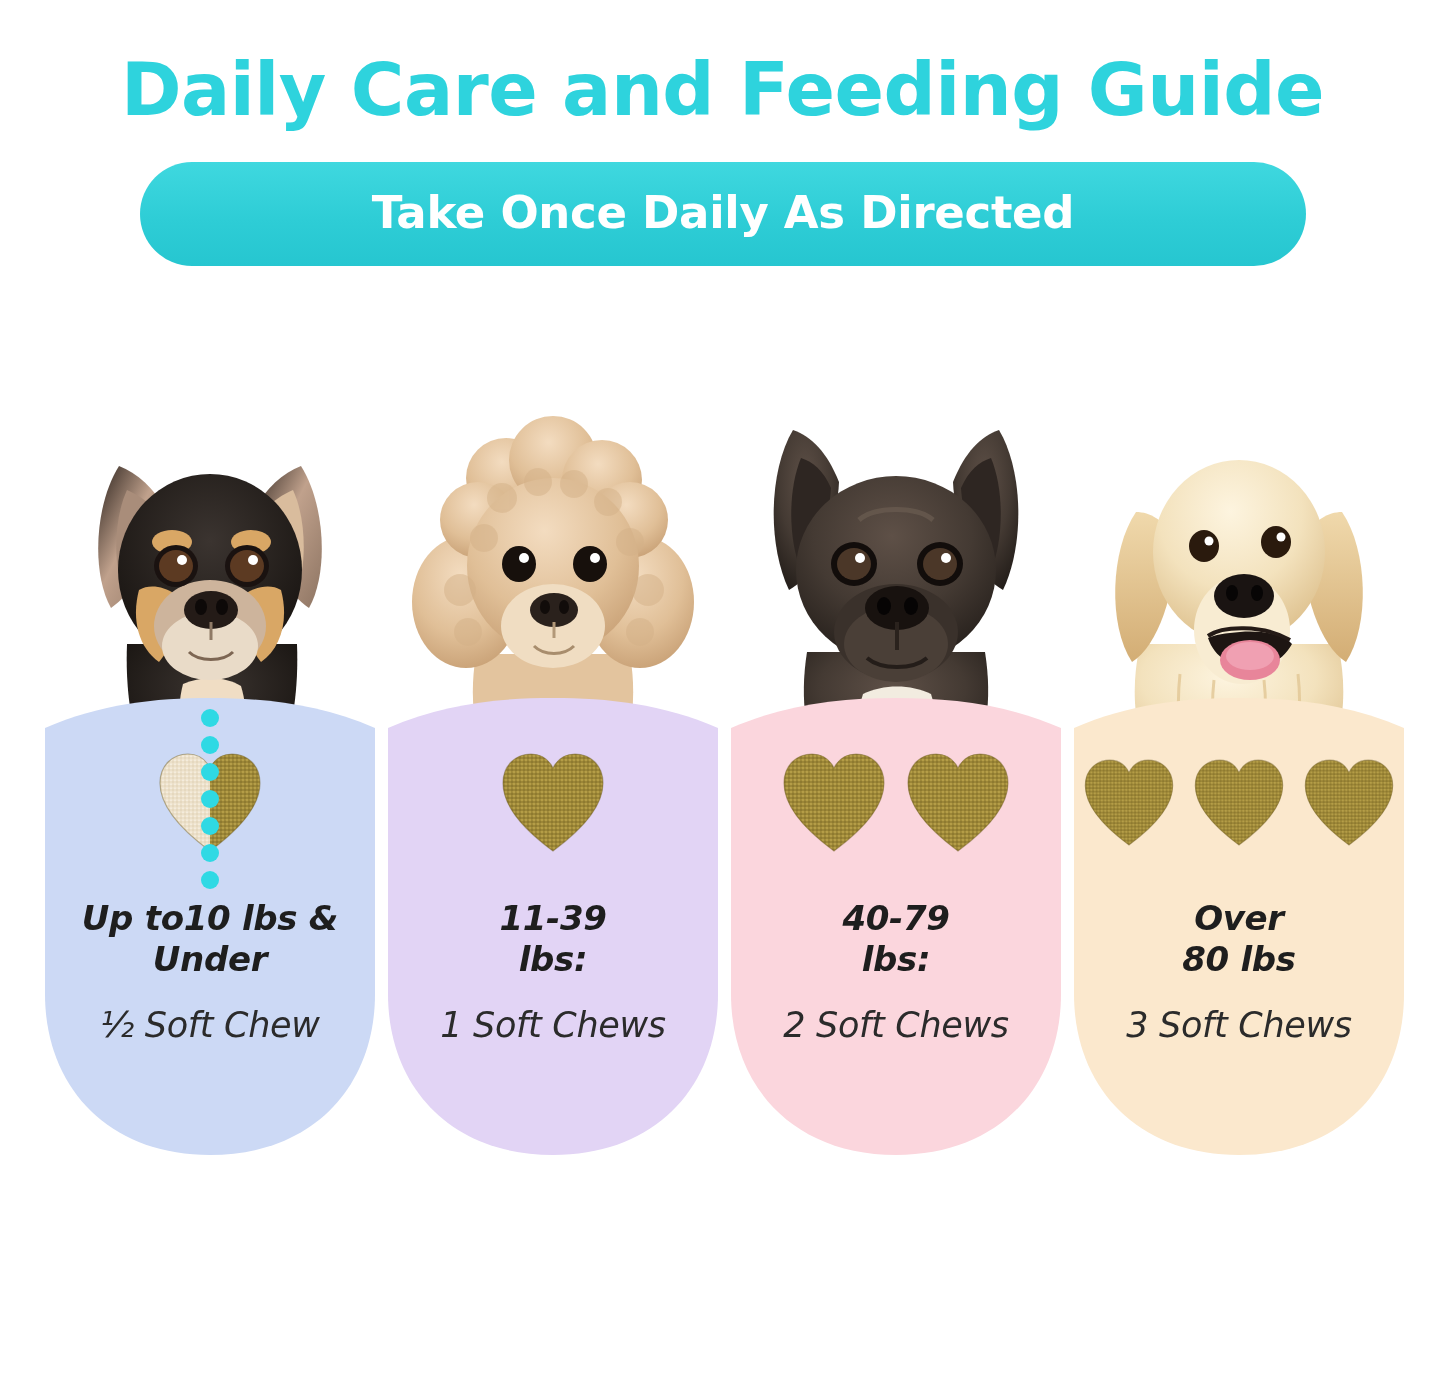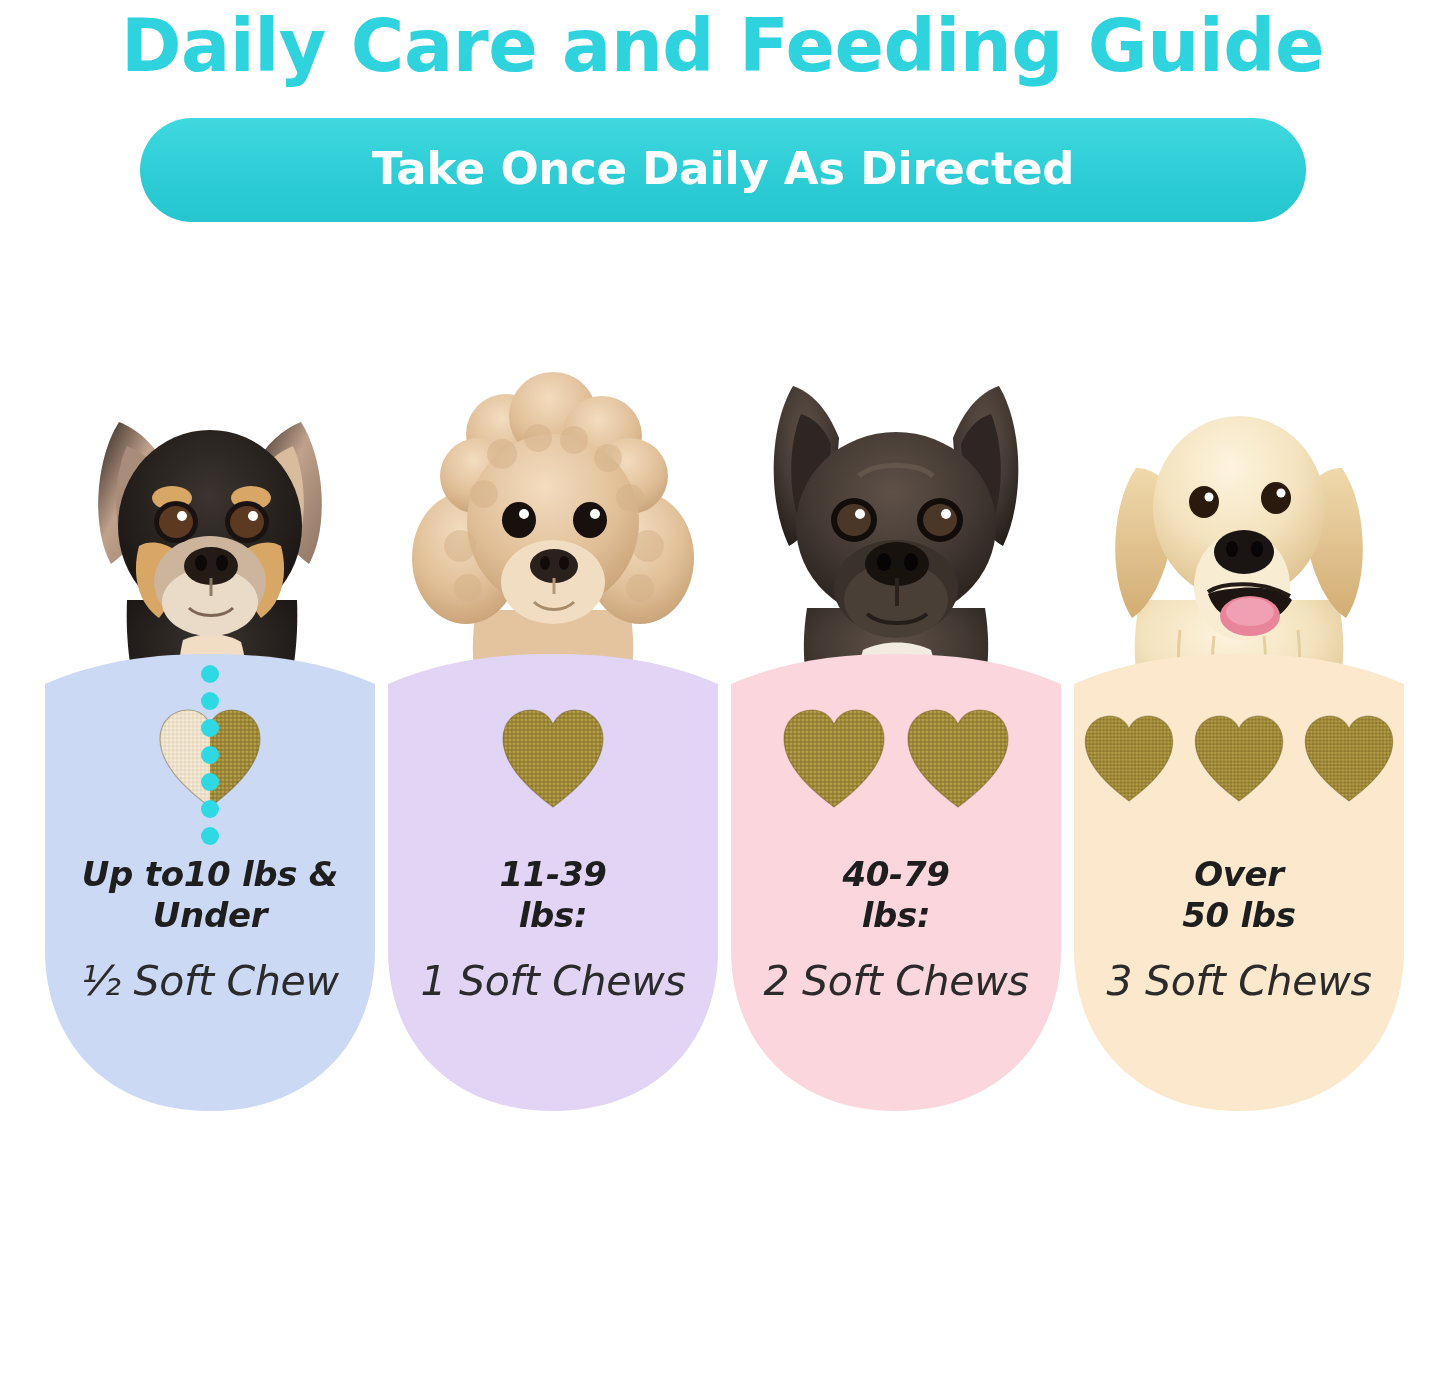--- a/index.html
+++ b/index.html
@@ -2,21 +2,21 @@
 <html><head>
 <meta charset="utf-8">
 <style>
   * { margin:0; padding:0; box-sizing:border-box; }
   html,body{ background:#ffffff; }
   body{
     width:1445px; height:1395px; position:relative; overflow:hidden;
     font-family:"Liberation Sans", sans-serif;
     background:#ffffff;
   }
-  #stage{ position:absolute; inset:0; }
+  #stage{ position:absolute; inset:0;margin-top:44px; }
 
   
   .title{
     position:absolute; left:0; right:0; top:4px;
     text-align:center;
     font-size:73px; line-height:84px;
     font-weight:700; letter-spacing:-0.5px;
     color:#2ed3dd;
     font-family:"DejaVu Sans", sans-serif;
     white-space:nowrap;
@@ -91,21 +91,21 @@
   }
   .chews.one   { gap:0; }
   .weight{
     margin-top:34px;
     font-size:34px; font-weight:700; color:#1e1e1e; line-height:41px;
     text-align:center; font-family:"DejaVu Sans", sans-serif;
     letter-spacing:-0.3px; white-space:pre-line;
   }
   .dose{
     margin-top:24px;
-    font-size:41px; font-weight:400; color:#2b2b2b; line-height:42px;
+    font-size:35px; font-weight:400; color:#2b2b2b; line-height:42px;
     text-align:center; font-family:"DejaVu Sans", sans-serif;
     letter-spacing:-0.3px; white-space:nowrap;
   }
 </style>
 </head>
 <body>
 
 <div id="stage">
 
   <div class="title">Daily Care and Feeding Guide</div>
@@ -417,21 +417,21 @@
               <path d="M56 104 C18 76 6 54 6 36 C6 18 19 7 34 7 C45 7 52 13 56 21 C60 13 67 7 78 7 C93 7 106 18 106 36 C106 54 94 76 56 104 Z" fill="url(#grain4)" stroke="#6f5e22" stroke-width="1.2" stroke-opacity="0.45"></path>
             </svg>
             <svg width="98" height="98" viewBox="0 0 112 112">
               <path d="M56 104 C18 76 6 54 6 36 C6 18 19 7 34 7 C45 7 52 13 56 21 C60 13 67 7 78 7 C93 7 106 18 106 36 C106 54 94 76 56 104 Z" fill="url(#grain4)" stroke="#6f5e22" stroke-width="1.2" stroke-opacity="0.45"></path>
             </svg>
             <svg width="98" height="98" viewBox="0 0 112 112">
               <path d="M56 104 C18 76 6 54 6 36 C6 18 19 7 34 7 C45 7 52 13 56 21 C60 13 67 7 78 7 C93 7 106 18 106 36 C106 54 94 76 56 104 Z" fill="url(#grain4)" stroke="#6f5e22" stroke-width="1.2" stroke-opacity="0.45"></path>
             </svg>
           </div>
           <div class="weight" style="white-space: pre-line;">Over
-50 lbs</div>
+80 lbs</div>
           <div class="dose">3 Soft Chews</div>
         </div>
       </div>
     </div>
 
   </div>
 
 
 </div>
 

